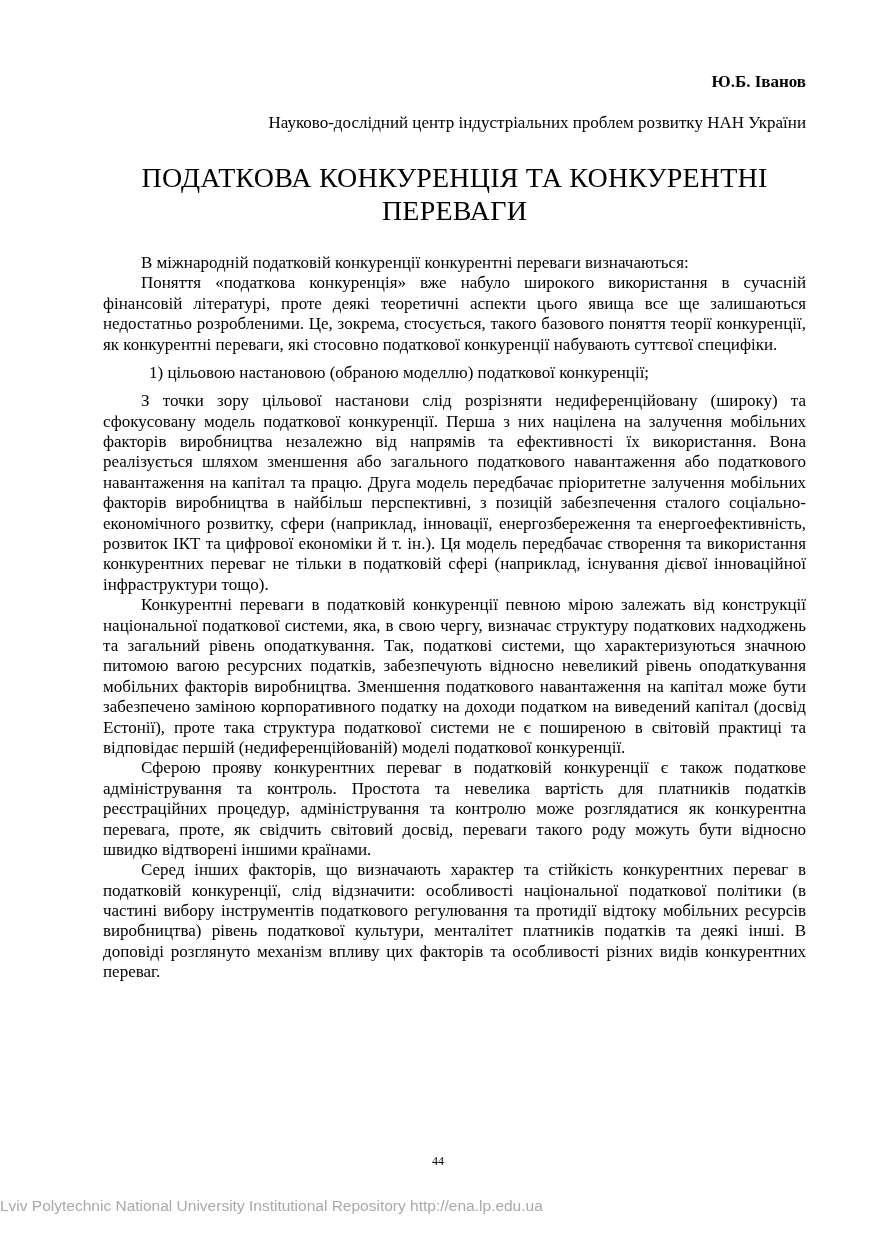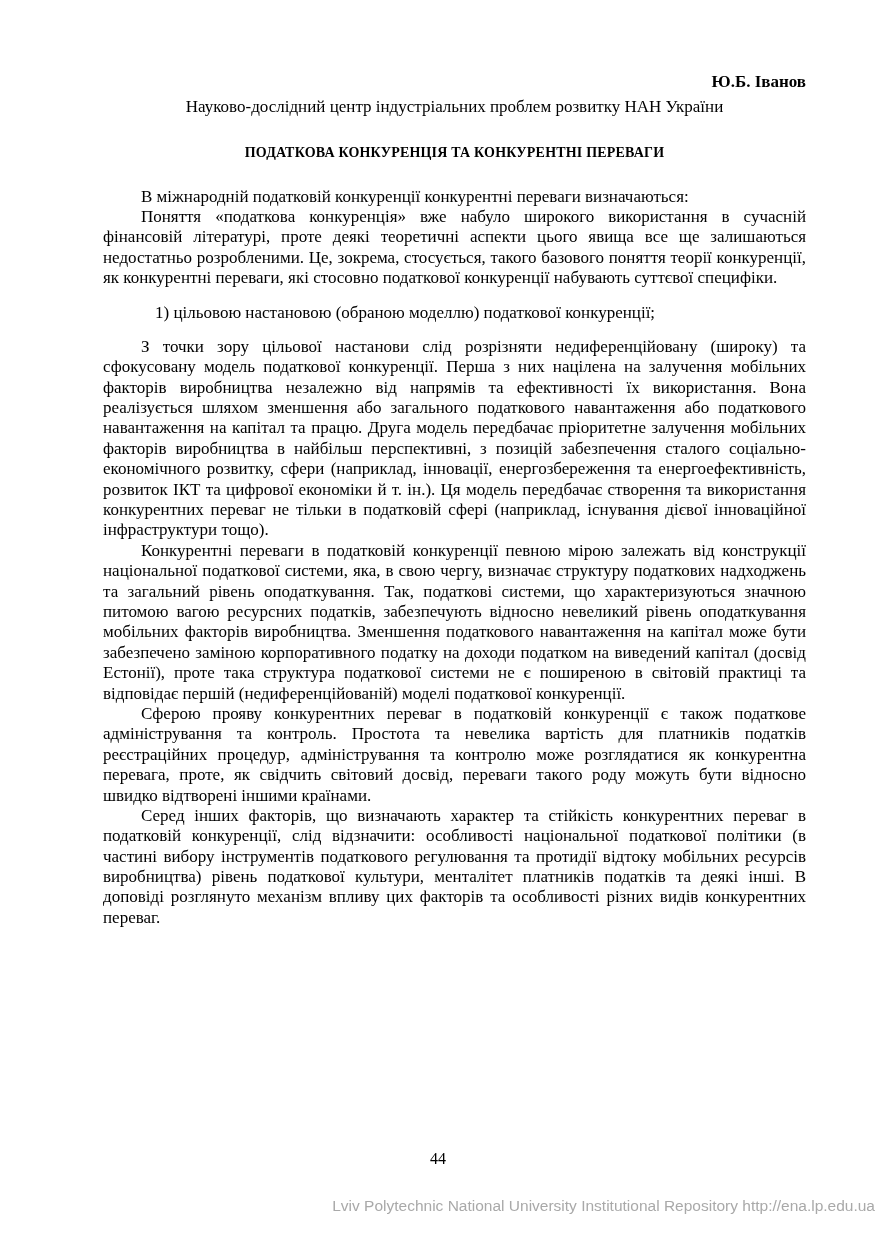--- a/index.html
+++ b/index.html
@@ -17,57 +17,57 @@
     color: #000000;
     font-family: "Liberation Serif", "DejaVu Serif", serif;
     font-size: 17px;
     line-height: 1.2;
   }
   .author {
     font-weight: bold;
     text-align: right;
   }
   .affiliation {
-    text-align: center;
-    margin-top: 5px;
+    text-align: right;
+    margin-top: 21px;
   }
   .title {
-    font-weight: bold;
+    font-weight: normal;
     text-align: center;
-    font-size: 14px;
+    font-size: 28px;
     margin: 27px 0 25px 0;
     letter-spacing: 0.2px;
   }
   .para {
     margin: 0;
     text-align: justify;
     text-indent: 38px;
   }
   .list {
-    margin: 14px;
+    margin: 8px;
   }
   .list-item {
     margin: 0;
     text-align: justify;
     padding-left: 38px;
   }
   .page-number {
     position: absolute;
     left: 0;
     right: 0;
     bottom: 72px;
     text-align: center;
-    font-size: 16px;
+    font-size: 12px;
   }
   .repo-footer {
     position: absolute;
     left: 0;
-    right: 1px;
+    right: 16px;
     bottom: 24px;
-    text-align: right;
+    text-align: left;
     font-family: "Liberation Sans", "DejaVu Sans", sans-serif;
     font-size: 15.5px;
     color: #a9a9a9;
   }
 </style>
 </head>
 <body>
 
 <div class="page">
   <div class="author">Ю.Б. Іванов</div>

